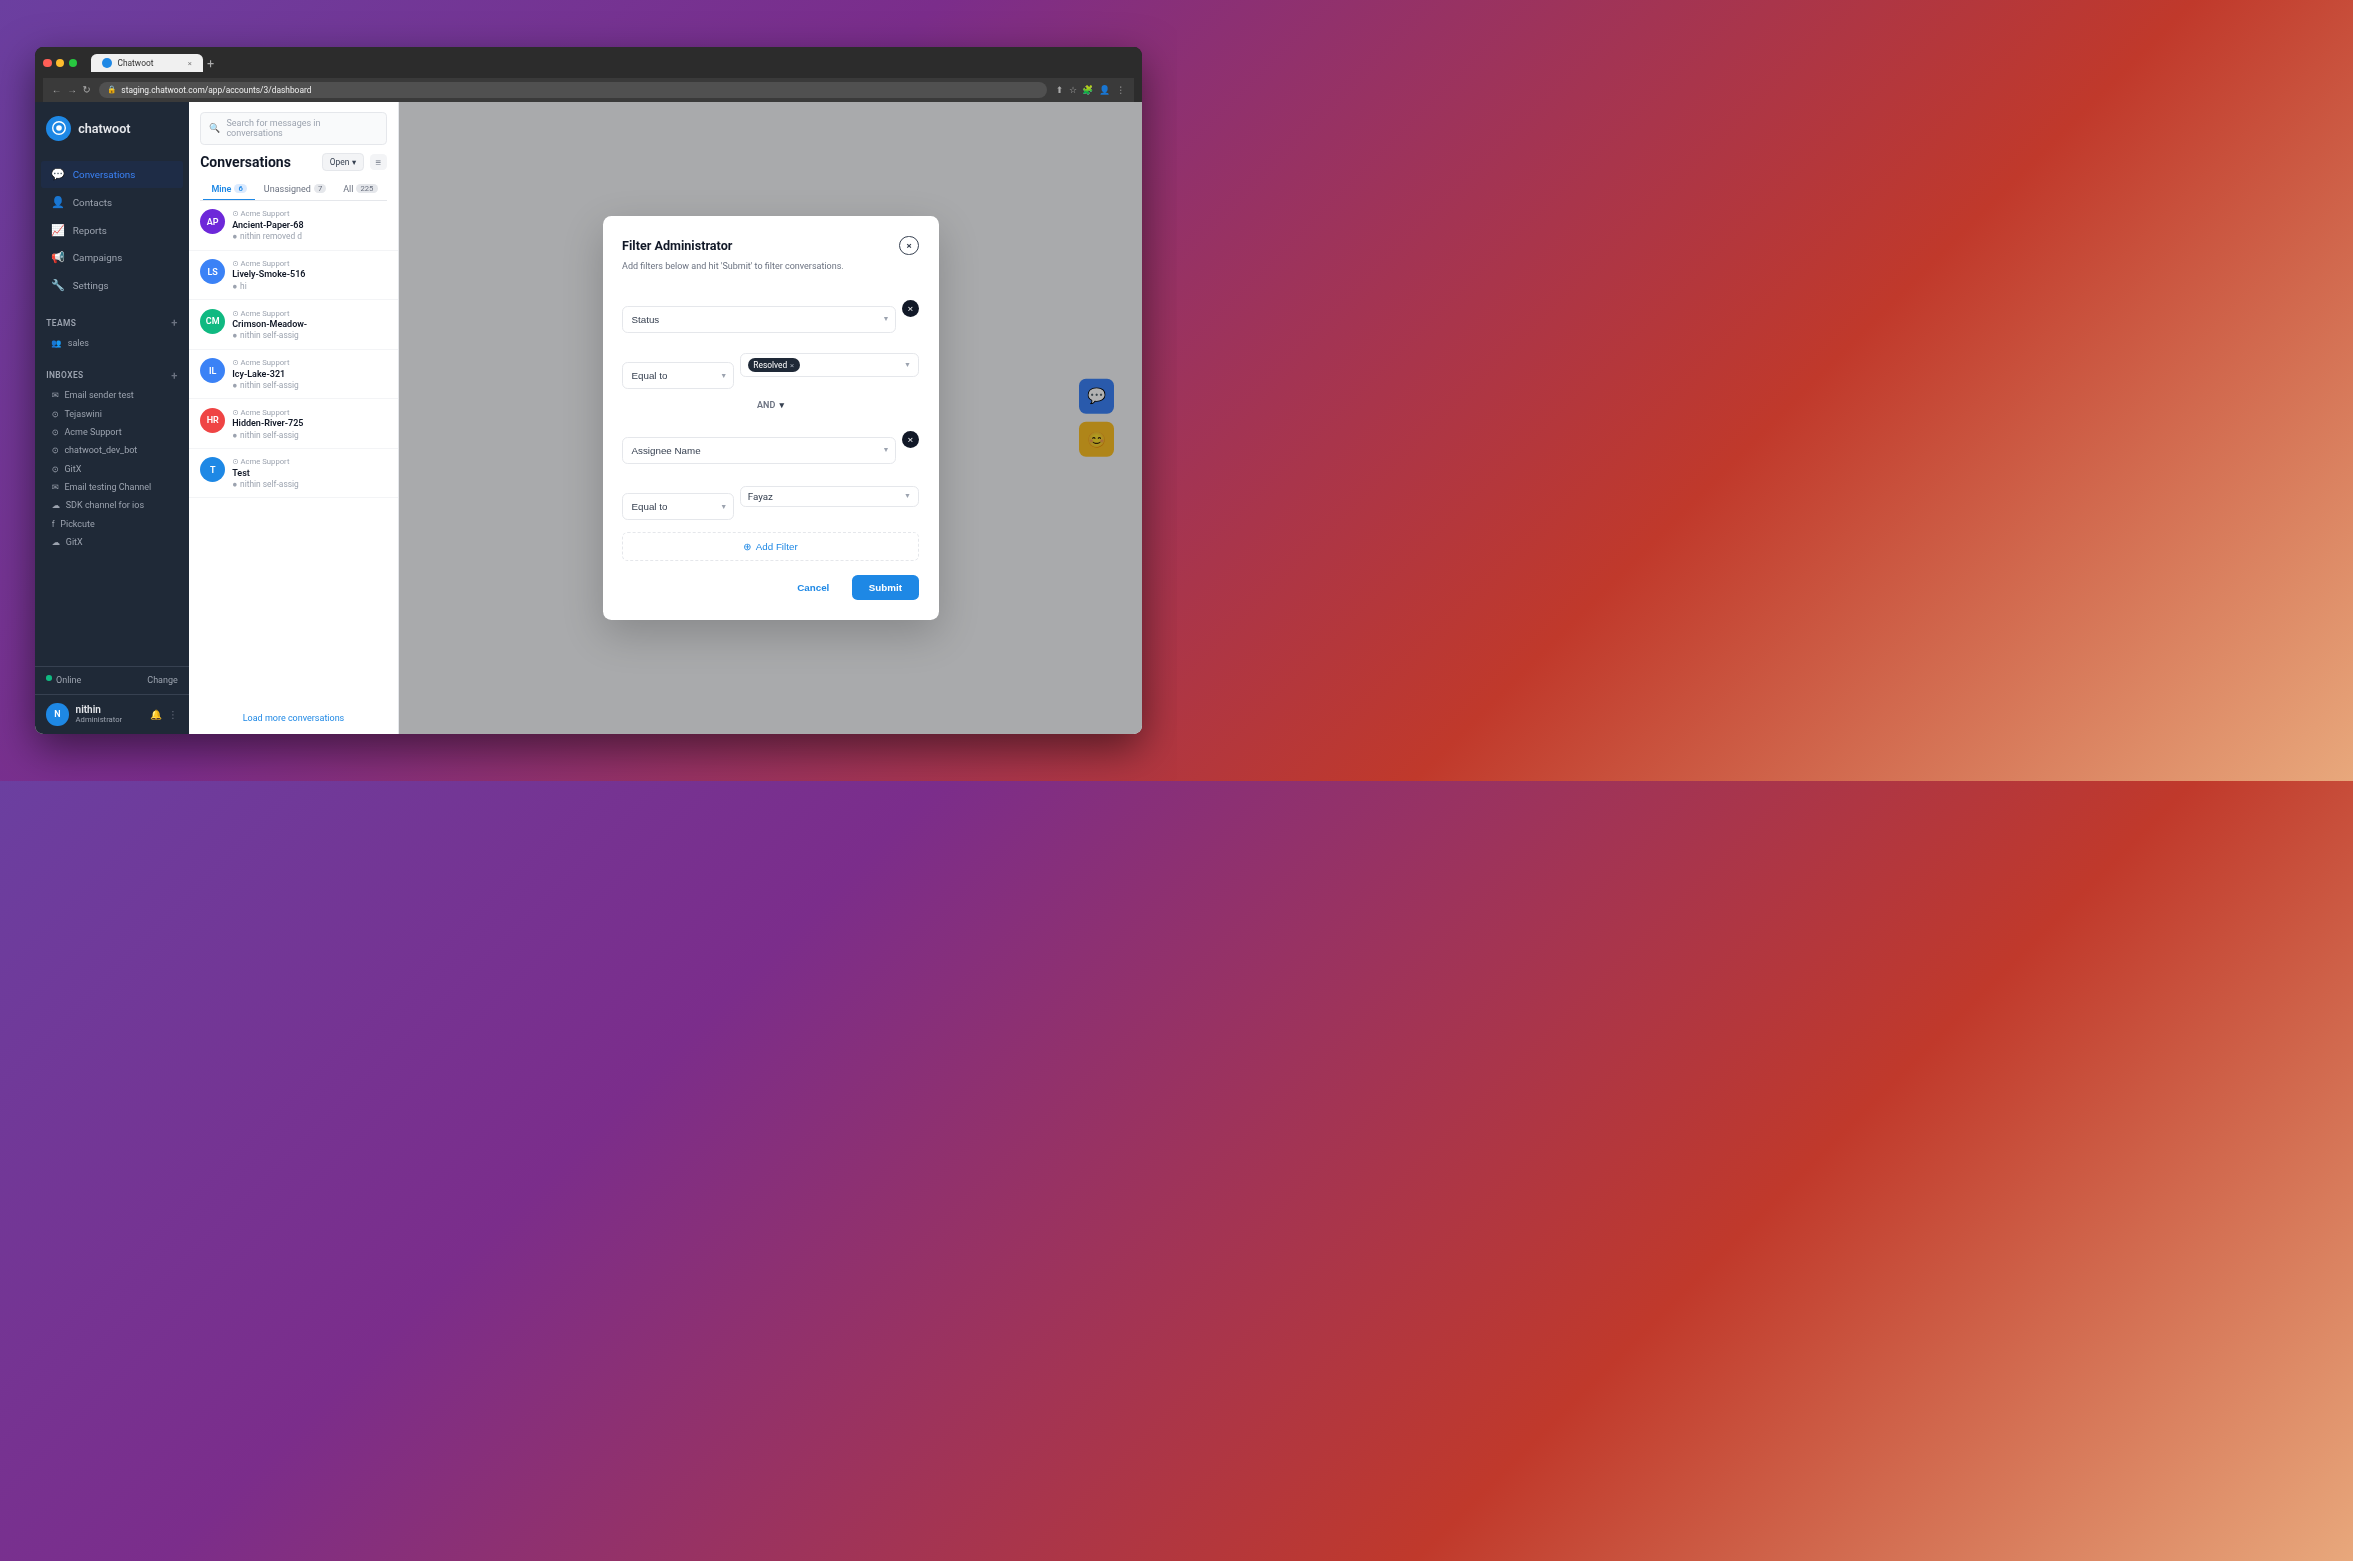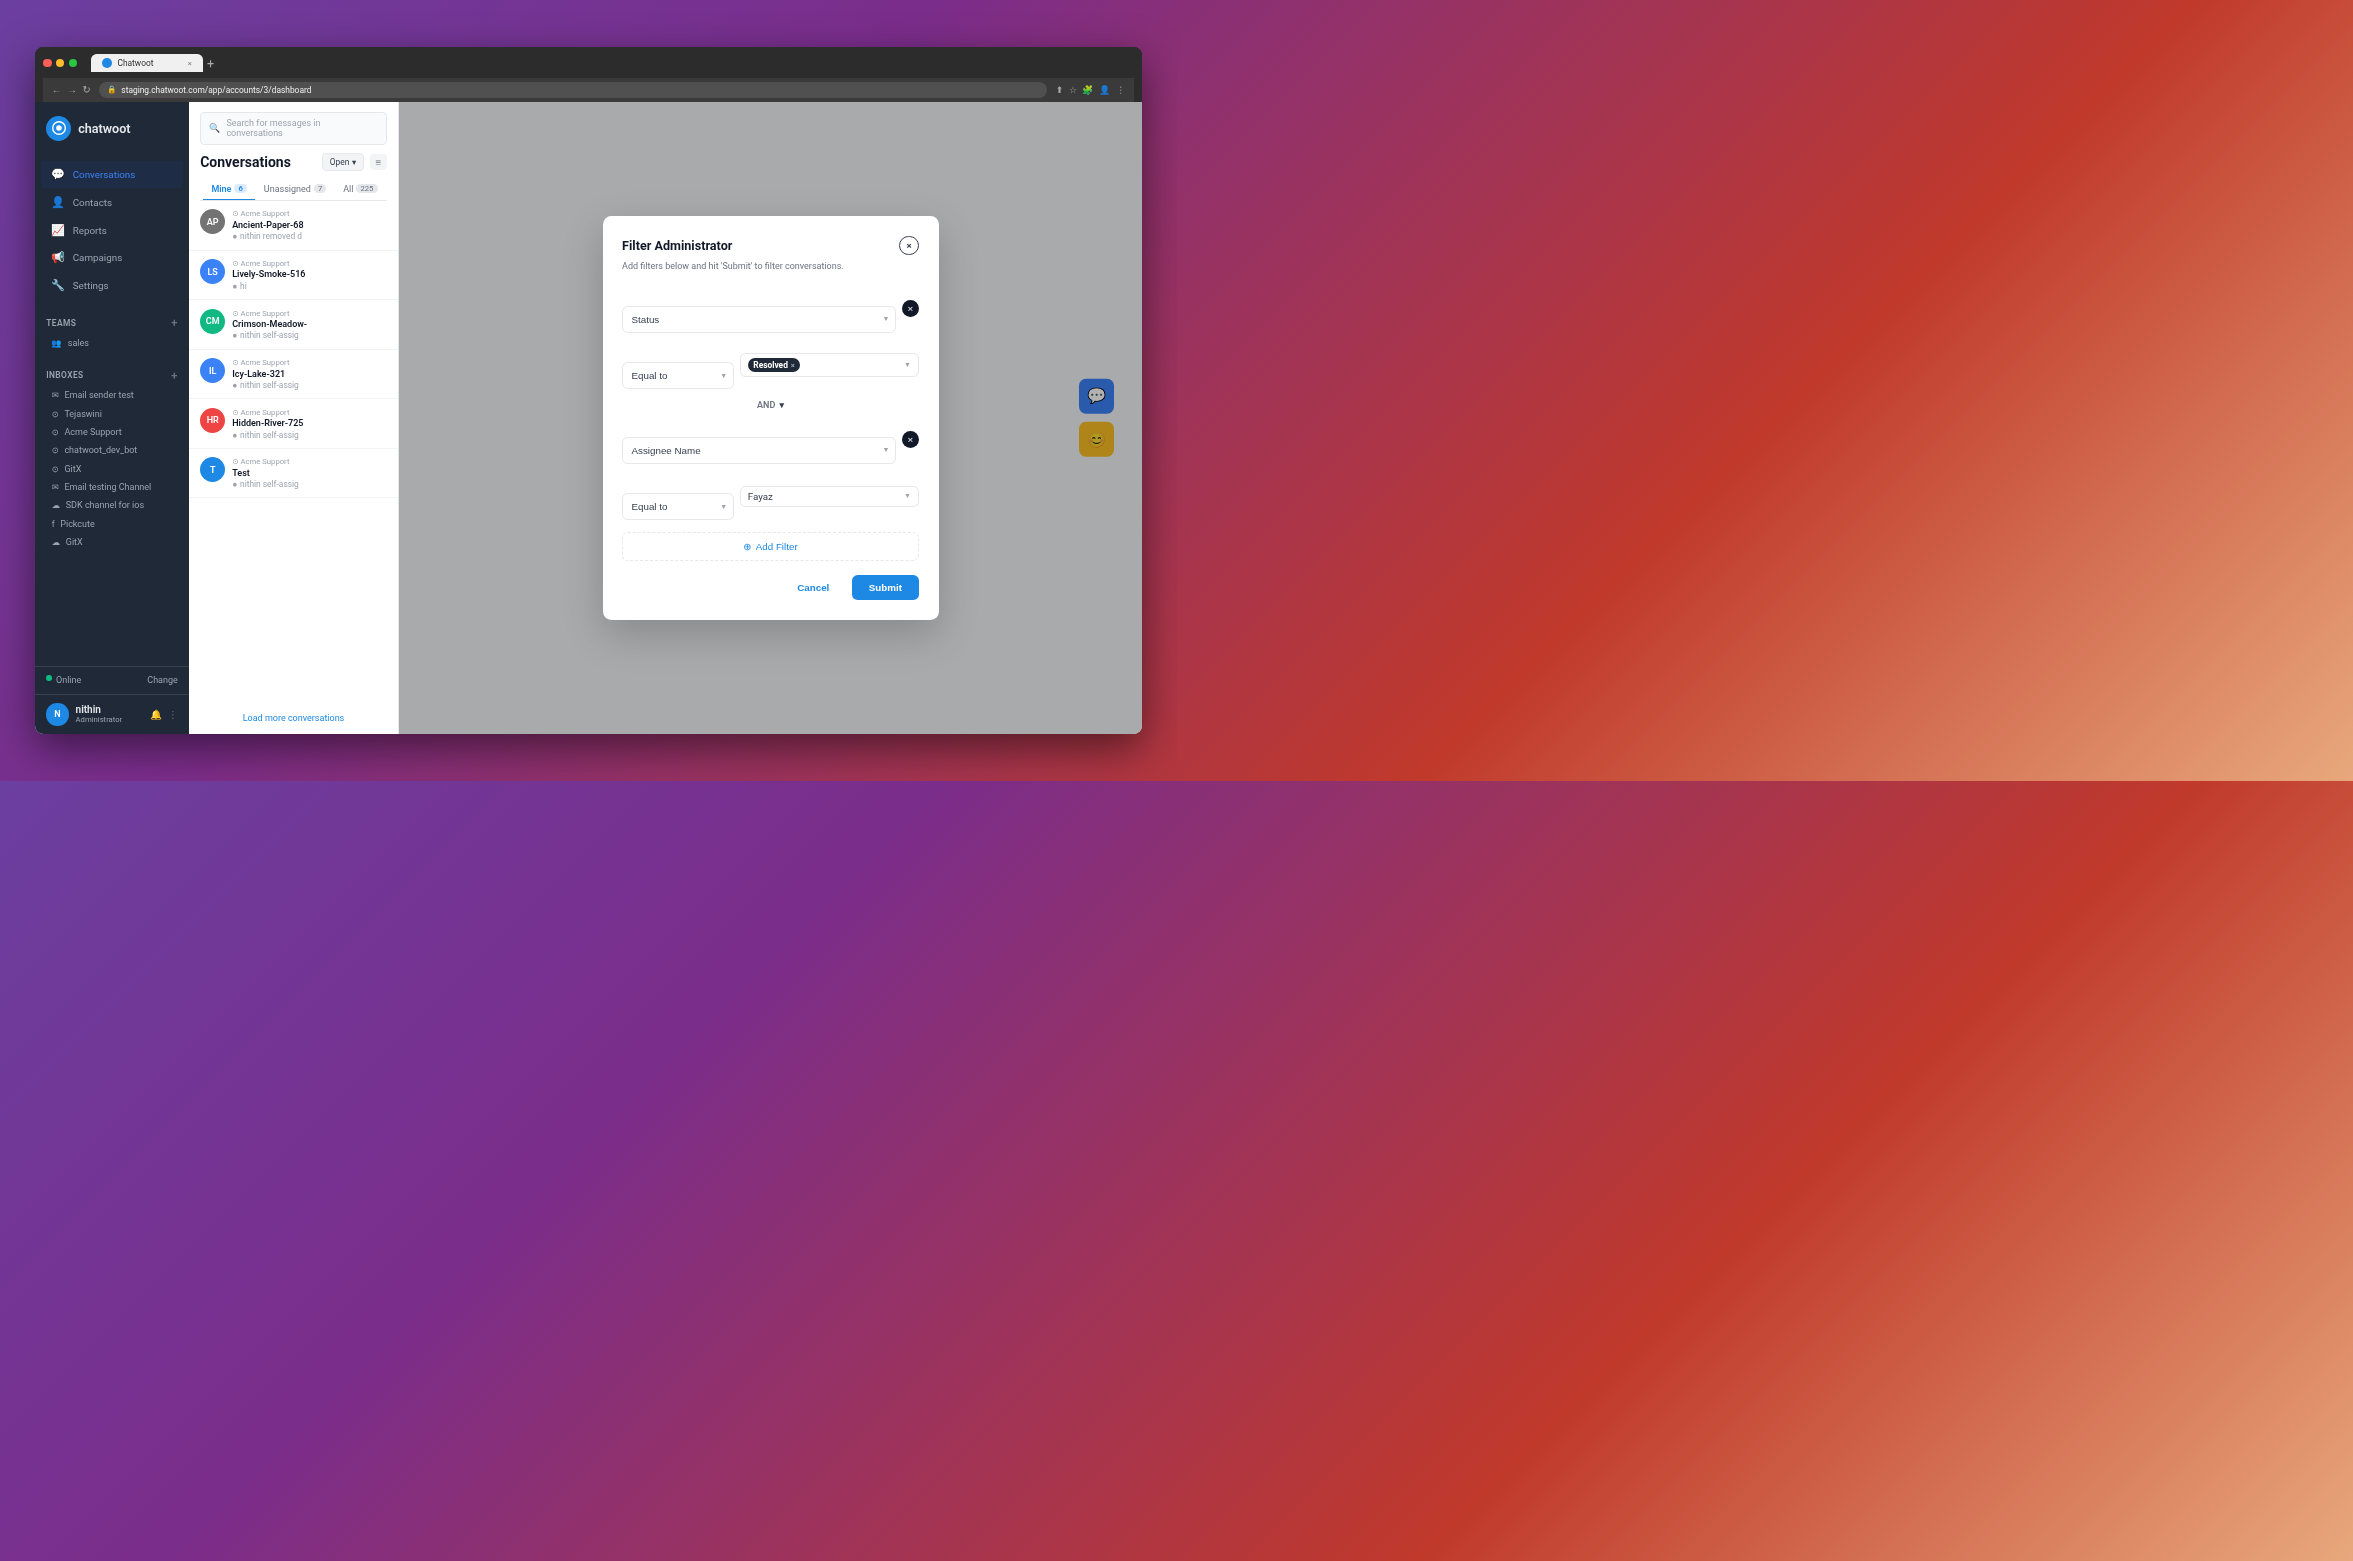--- a/index.html
+++ b/index.html
@@ -612,21 +612,20 @@
 
     .value-tag {
       background: #1f2937;
       color: white;
       padding: 2.1px 5.6px;
       border-radius: 8.4px;
       font-size: 8.4px;
       display: flex;
       align-items: center;
       gap: 2.8px;
-      font-weight: bold;
     }
 
     .value-tag-remove {
       cursor: pointer;
       font-size: 7.7px;
       color: #9ca3af;
     }
 
     .connector-row {
       display: flex;
@@ -906,21 +905,21 @@
           <div class="tab-item">
             <span>All</span>
             <span class="tab-badge">225</span>
           </div>
         </div>
       </div>
 
       <div class="conv-list">
 
       <div class="conv-item">
-      <div class="conv-avatar" style="background:#737373">AP</div>
+      <div class="conv-avatar" style="background:#6d28d9">AP</div>
       <div class="conv-content">
         <div class="conv-meta">⊙ Acme Support</div>
         <div class="conv-title">Ancient-Paper-68</div>
         <div class="conv-preview">
           <span>●</span> nithin removed d
         </div>
       </div>
     </div>
           <div class="conv-item">
       <div class="conv-avatar" style="background:#3b82f6">LS</div>

